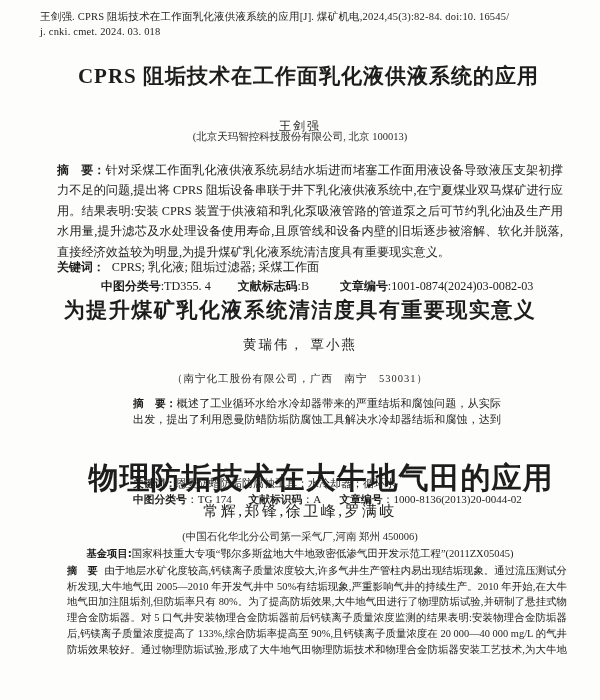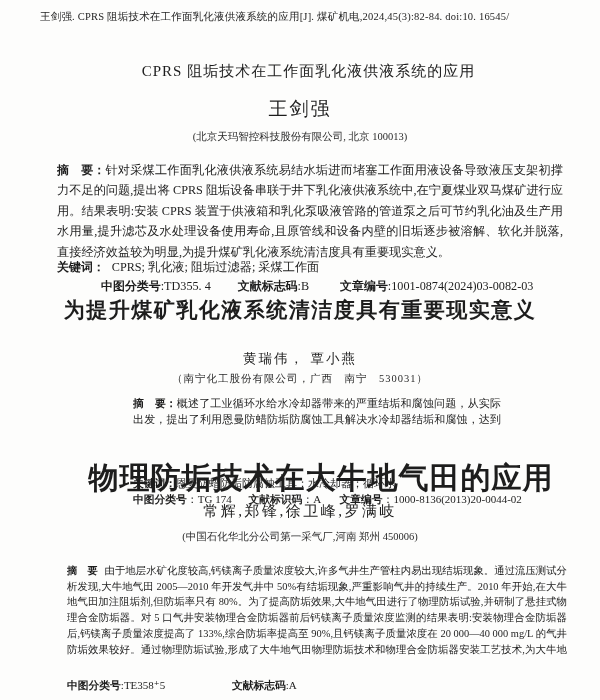--- a/index.html
+++ b/index.html
@@ -10,33 +10,33 @@
     background:#fdfdfc;
     color:#1d1d1d;
     font-family:"Liberation Serif","DejaVu Serif",serif;
     overflow:hidden;
   }
   .abs{position:absolute;}
   .center{left:0;right:0;text-align:center;}
   
   .citation{top:9px;left:40px;right:30px;font-size:10.5px;line-height:15px;color:#232323;letter-spacing:0.2px;}
   
-  .p1-title{top:62px;font-size:15px;font-weight:400;letter-spacing:1px;padding-left:17px;}
-  .p1-author{top:96px;font-size:19px;letter-spacing:2px;}
+  .p1-title{top:62px;font-size:21px;font-weight:700;letter-spacing:1px;padding-left:17px;}
+  .p1-author{top:118px;font-size:12px;letter-spacing:2px;}
   .p1-affil{top:130px;font-size:10.5px;color:#2a2a2a;}
   .p1-abstract{top:160px;left:57px;width:506px;font-size:12.2px;line-height:20.4px;text-align:justify;max-height:100px;overflow:hidden;}
   .p1-keywords{top:259px;left:57px;width:506px;font-size:12.2px;white-space:nowrap;overflow:hidden;}
   .p1-meta{top:278px;left:57px;width:520px;font-size:12.2px;white-space:nowrap;margin-left:44px;}
   .p1-meta .pair2{margin-left:24px;}
   .p1-meta .pair3{margin-left:28px;}
   
   .lab{font-family:"DejaVu Sans","Liberation Sans",sans-serif;font-weight:700;font-size:0.98em;}
   
   .p2-title{top:296px;font-size:21px;font-weight:600;letter-spacing:1.5px;}
-  .p2-author{top:350px;font-size:13.5px;letter-spacing:2px;}
+  .p2-author{top:336px;font-size:13.5px;letter-spacing:2px;}
   .p2-affil{top:372px;font-size:10.5px;color:#2a2a2a;letter-spacing:1px;}
   .p2-block{top:396px;left:133px;width:368px;font-size:11px;line-height:15.8px;}
   .p2-abstract{text-align:justify;max-height:32px;overflow:hidden;}
   .p2-keywords{white-space:nowrap;overflow:hidden;margin-top:48px;}
   .p2-meta{white-space:nowrap;}
   .p2-meta .pair2{margin-left:14px;}
   .p2-meta .pair3{margin-left:16px;}
   
   .p3-title{top:458px;font-size:30px;font-weight:700;font-family:"DejaVu Sans","Liberation Sans",sans-serif;letter-spacing:1px;padding-left:42px;}
   .p3-author{top:502px;font-size:15px;letter-spacing:2.5px;}
@@ -48,20 +48,21 @@
   .p3-meta .pair2{margin-left:64px;}
   .lab-gap{margin-right:7px;}
 </style>
 </head>
 <body>
 
 <div class="page">
 
   <div class="abs citation">
     <div>王剑强. CPRS 阻垢技术在工作面乳化液供液系统的应用[J]. 煤矿机电,2024,45(3):82-84. doi:10. 16545/</div>
+    <div>j. cnki. cmet. 2024. 03. 018</div>
   </div>
 
   <div class="abs center p1-title">CPRS 阻垢技术在工作面乳化液供液系统的应用</div>
   <div class="abs center p1-author">王剑强</div>
   <div class="abs center p1-affil">(北京天玛智控科技股份有限公司, 北京 100013)</div>
 
   <div class="abs p1-abstract">
     <span class="lab">摘　要：</span><span>针对采煤工作面乳化液供液系统易结水垢进而堵塞工作面用液设备导致液压支架初撑力不足的问题,提出将 CPRS 阻垢设备串联于井下乳化液供液系统中,在宁夏煤业双马煤矿进行应用。结果表明:安装 CPRS 装置于供液箱和乳化泵吸液管路的管道泵之后可节约乳化油及生产用水用量,提升滤芯及水处理设备使用寿命,且原管线和设备内壁的旧垢逐步被溶解、软化并脱落,直接经济效益较为明显,为提升煤矿乳化液系统清洁度具有重要现实意义。</span>
   </div>
 
@@ -90,24 +91,23 @@
       <span class="pair1"><span class="lab">中图分类号</span><span>：TG 174</span></span>
       <span class="pair2"><span class="lab">文献标识码</span><span>：A</span></span>
       <span class="pair3"><span class="lab">文章编号</span><span>：1000-8136(2013)20-0044-02</span></span>
     </div>
   </div>
 
   <div class="abs center p3-title">物理防垢技术在大牛地气田的应用</div>
   <div class="abs center p3-author">常辉,郑锋,徐卫峰,罗满岐</div>
   <div class="abs center p3-affil">(中国石化华北分公司第一采气厂,河南 郑州 450006)</div>
 
+  <div class="abs center p3-fund">
+    <span class="lab">基金项目:</span><span>国家科技重大专项“鄂尔多斯盆地大牛地致密低渗气田开发示范工程”(2011ZX05045)</span>
+  </div>
 
   <div class="abs p3-abstract">
     <span class="lab lab-gap">摘　要</span><span>由于地层水矿化度较高,钙镁离子质量浓度较大,许多气井生产管柱内易出现结垢现象。通过流压测试分析发现,大牛地气田 2005—2010 年开发气井中 50%有结垢现象,严重影响气井的持续生产。2010 年开始,在大牛地气田加注阻垢剂,但防垢率只有 80%。为了提高防垢效果,大牛地气田进行了物理防垢试验,并研制了悬挂式物理合金防垢器。对 5 口气井安装物理合金防垢器前后钙镁离子质量浓度监测的结果表明:安装物理合金防垢器后,钙镁离子质量浓度提高了 133%,综合防垢率提高至 90%,且钙镁离子质量浓度在 20 000—40 000 mg/L 的气井防垢效果较好。通过物理防垢试验,形成了大牛地气田物理防垢技术和物理合金防垢器安装工艺技术,为大牛地气田的防、除垢研究奠定了基础。</span>
   </div>
 
 
-  <div class="abs p3-meta">
-    <span class="pair1"><span class="lab">中图分类号</span><span>:TE358⁺5</span></span>
-    <span class="pair2"><span class="lab">文献标志码</span><span>:A</span></span>
-  </div>
 
 </div>
 
 </body></html>

